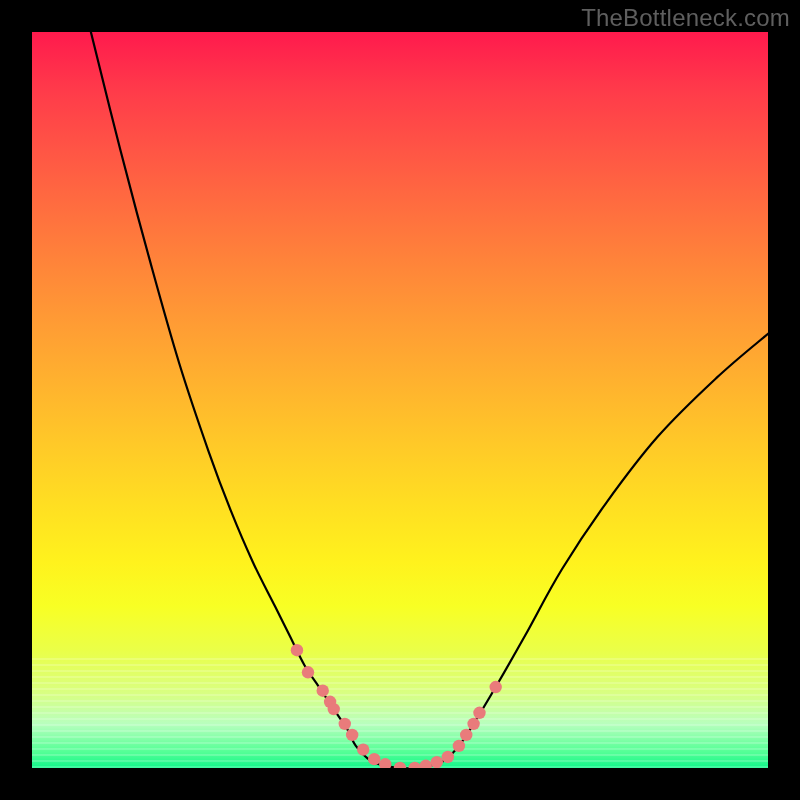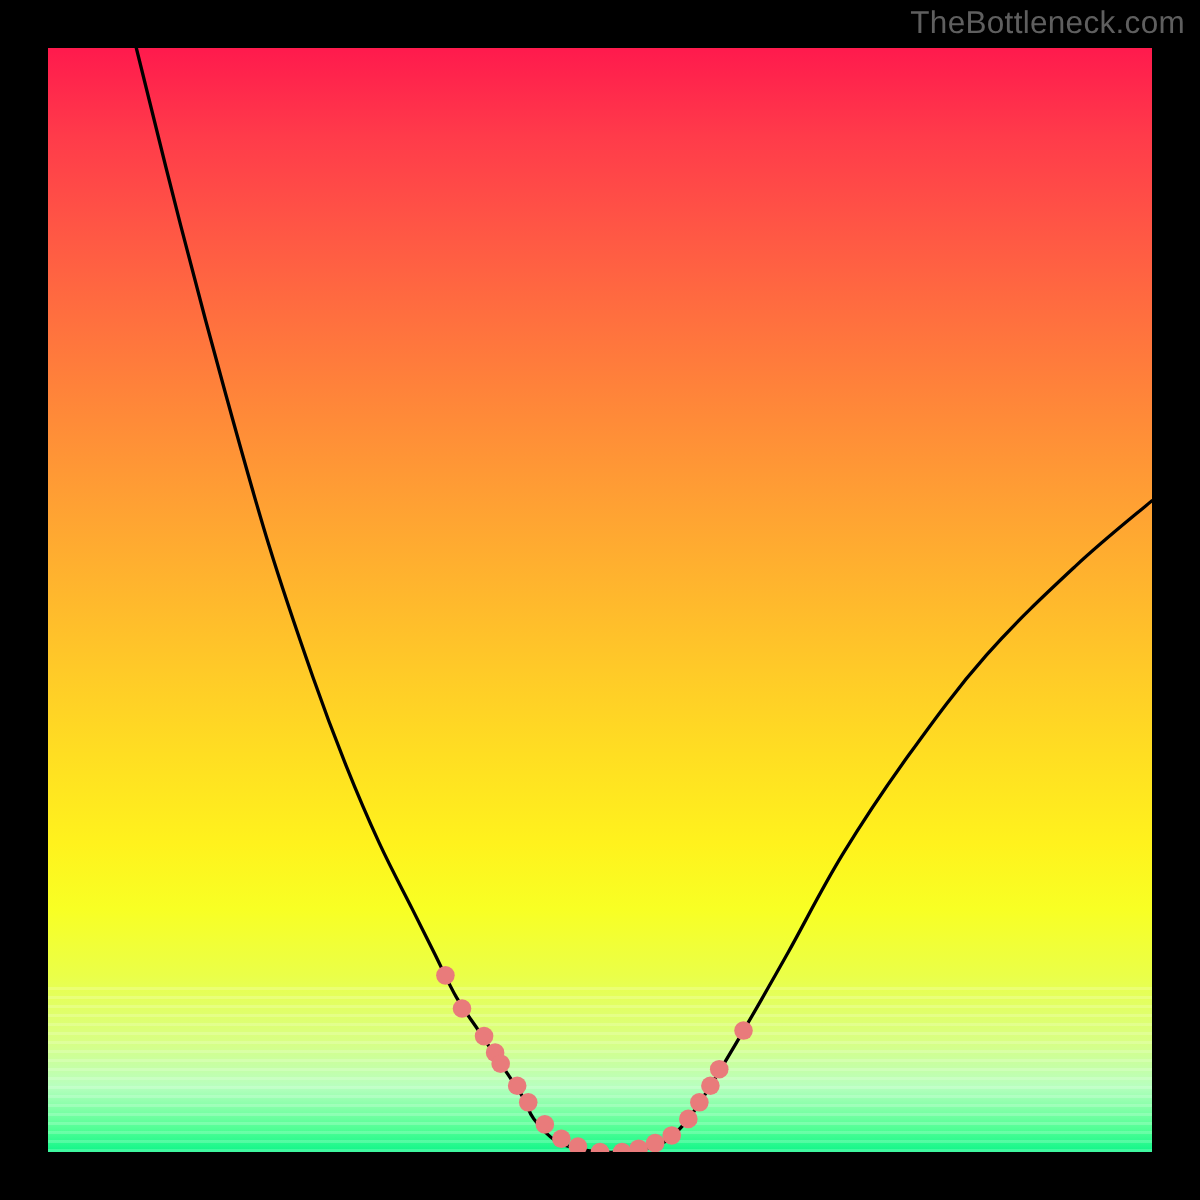--- a/index.html
+++ b/index.html
@@ -66,21 +66,21 @@
     position: absolute;
     inset: 0;
     width: 100%;
     height: 100%;
   }
   .watermark {
     position: absolute;
     top: 4px;
     right: 10px;
     color: #5f5f5f;
-    font-size: 21px;
+    font-size: 24px;
     letter-spacing: 0.2px;
     user-select: none;
   }
 </style>
 </head>
 <body>
 
 <div class="frame">
   <div class="watermark">TheBottleneck.com</div>
   <div class="plot">

